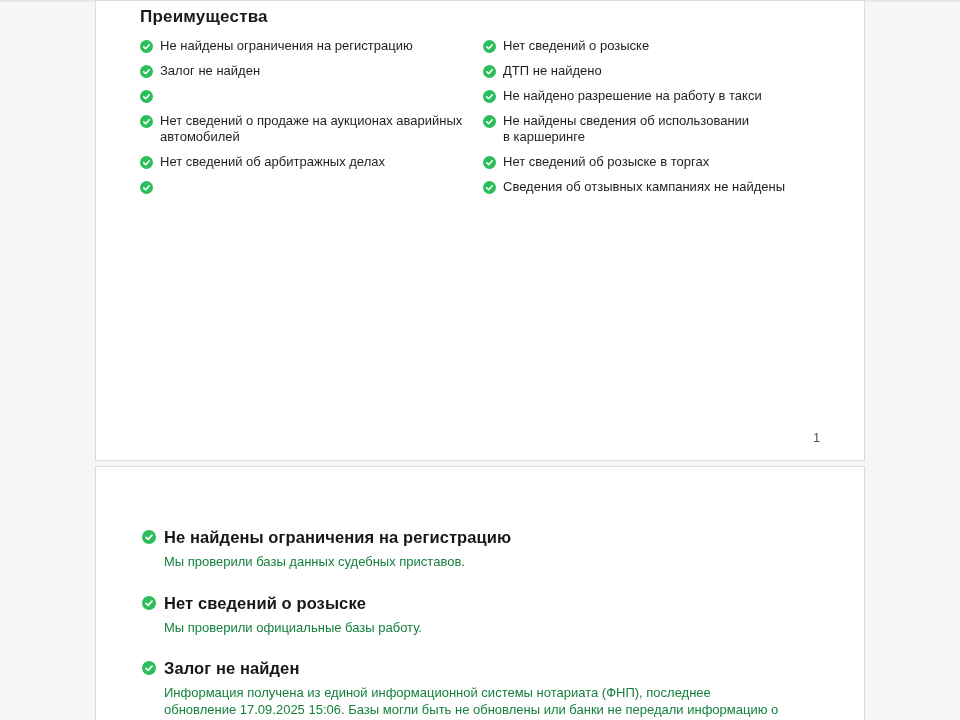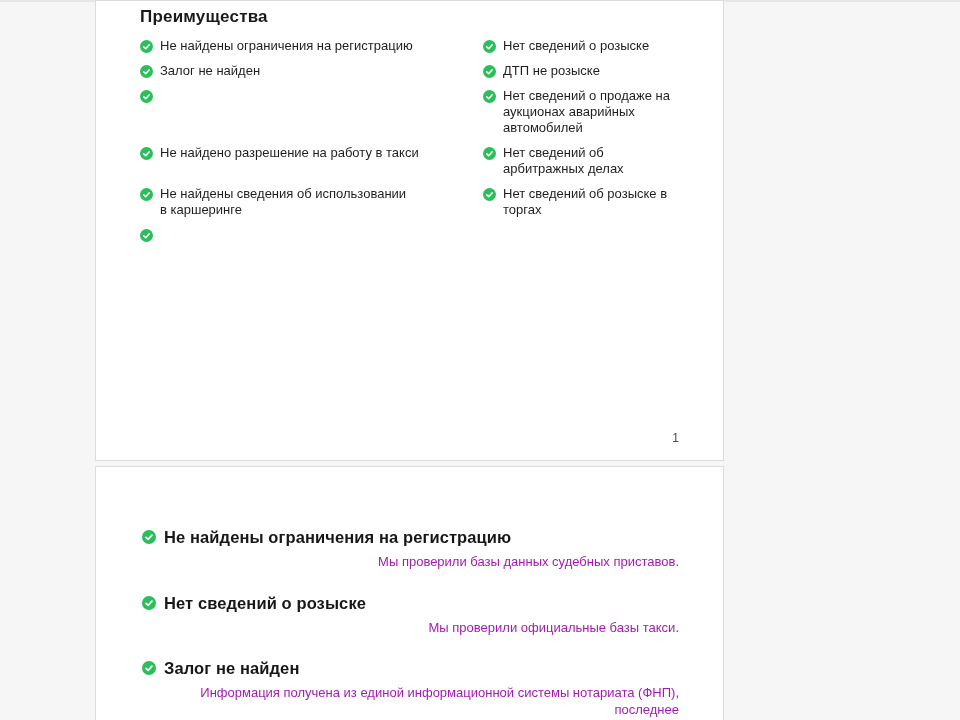--- a/index.html
+++ b/index.html
@@ -14,21 +14,21 @@
     width: 960px; height: 720px;
     overflow: hidden;
   }
   .top-strip {
     position: absolute; top: 0; left: 0;
     width: 960px; height: 2px;
     background: #e6e6e6; z-index: 0;
   }
   .page {
     position: absolute; left: 95px;
-    width: 629px;
+    width: 770px;
     background: #ffffff;
     border: 1px solid #dcdcdc;
     z-index: 1;
   }
   .page-1 { top: 0px; height: 461px; }
   .page-2 { top: 466px; height: 620px; }
 
   
   .p1-title {
     margin: 6px 0 0 44px;
@@ -83,24 +83,23 @@
     font-size: 16.5px;
     font-weight: bold;
     color: #17171a;
     line-height: 20px;
     letter-spacing: 0.1px;
   }
   .detail-desc {
     margin: 7px 0 0 22px;
     font-size: 13px;
     line-height: 16.5px;
-    color: #a21caf;
+    color: #15803d;
     white-space: pre-line;
     max-width: 680px;
-    text-align: right;
   }
 </style>
 </head>
 <body>
 
 <div class="viewport">
   <div class="top-strip"></div>
 
   <div class="page page-1">
     <div class="p1-title">Преимущества</div>
@@ -127,74 +126,81 @@
               <circle cx="8" cy="8" r="8" fill="#2cbe5b"></circle>
               <path d="M4.6 8.4l2.4 2.3 4.4-4.9" fill="none" stroke="#ffffff" stroke-width="1.9" stroke-linecap="round" stroke-linejoin="round"></path>
             </svg></span>
         <span class="adv-text">Залог не найден</span>
       </div>
       <div class="advantage">
         <span class="check-icon"><svg viewBox="0 0 16 16" width="13" height="13">
               <circle cx="8" cy="8" r="8" fill="#2cbe5b"></circle>
               <path d="M4.6 8.4l2.4 2.3 4.4-4.9" fill="none" stroke="#ffffff" stroke-width="1.9" stroke-linecap="round" stroke-linejoin="round"></path>
             </svg></span>
-        <span class="adv-text">ДТП не розыске</span>
-      </div>
-
-      <div class="advantage">
-        <span class="check-icon"><svg viewBox="0 0 16 16" width="13" height="13">
-              <circle cx="8" cy="8" r="8" fill="#2cbe5b"></circle>
-              <path d="M4.6 8.4l2.4 2.3 4.4-4.9" fill="none" stroke="#ffffff" stroke-width="1.9" stroke-linecap="round" stroke-linejoin="round"></path>
-            </svg></span>
-      </div>
+        <span class="adv-text">ДТП не найдено</span>
+      </div>
+
+      <div class="advantage">
+        <span class="check-icon"><svg viewBox="0 0 16 16" width="13" height="13">
+              <circle cx="8" cy="8" r="8" fill="#2cbe5b"></circle>
+              <path d="M4.6 8.4l2.4 2.3 4.4-4.9" fill="none" stroke="#ffffff" stroke-width="1.9" stroke-linecap="round" stroke-linejoin="round"></path>
+            </svg></span>
+      </div>
+      <div class="advantage">
+        <span class="check-icon"><svg viewBox="0 0 16 16" width="13" height="13">
+              <circle cx="8" cy="8" r="8" fill="#2cbe5b"></circle>
+              <path d="M4.6 8.4l2.4 2.3 4.4-4.9" fill="none" stroke="#ffffff" stroke-width="1.9" stroke-linecap="round" stroke-linejoin="round"></path>
+            </svg></span>
+        <span class="adv-text">Не найдено разрешение на работу в такси</span>
+      </div>
+
       <div class="advantage">
         <span class="check-icon"><svg viewBox="0 0 16 16" width="13" height="13">
               <circle cx="8" cy="8" r="8" fill="#2cbe5b"></circle>
               <path d="M4.6 8.4l2.4 2.3 4.4-4.9" fill="none" stroke="#ffffff" stroke-width="1.9" stroke-linecap="round" stroke-linejoin="round"></path>
             </svg></span>
         <span class="adv-text">Нет сведений о продаже на аукционах аварийных
 автомобилей</span>
       </div>
-
-      <div class="advantage">
-        <span class="check-icon"><svg viewBox="0 0 16 16" width="13" height="13">
-              <circle cx="8" cy="8" r="8" fill="#2cbe5b"></circle>
-              <path d="M4.6 8.4l2.4 2.3 4.4-4.9" fill="none" stroke="#ffffff" stroke-width="1.9" stroke-linecap="round" stroke-linejoin="round"></path>
-            </svg></span>
-        <span class="adv-text">Не найдено разрешение на работу в такси</span>
-      </div>
-      <div class="advantage">
-        <span class="check-icon"><svg viewBox="0 0 16 16" width="13" height="13">
-              <circle cx="8" cy="8" r="8" fill="#2cbe5b"></circle>
-              <path d="M4.6 8.4l2.4 2.3 4.4-4.9" fill="none" stroke="#ffffff" stroke-width="1.9" stroke-linecap="round" stroke-linejoin="round"></path>
-            </svg></span>
-        <span class="adv-text">Нет сведений об арбитражных делах</span>
-      </div>
-
       <div class="advantage">
         <span class="check-icon"><svg viewBox="0 0 16 16" width="13" height="13">
               <circle cx="8" cy="8" r="8" fill="#2cbe5b"></circle>
               <path d="M4.6 8.4l2.4 2.3 4.4-4.9" fill="none" stroke="#ffffff" stroke-width="1.9" stroke-linecap="round" stroke-linejoin="round"></path>
             </svg></span>
         <span class="adv-text">Не найдены сведения об использовании
 в каршеринге</span>
       </div>
+
+      <div class="advantage">
+        <span class="check-icon"><svg viewBox="0 0 16 16" width="13" height="13">
+              <circle cx="8" cy="8" r="8" fill="#2cbe5b"></circle>
+              <path d="M4.6 8.4l2.4 2.3 4.4-4.9" fill="none" stroke="#ffffff" stroke-width="1.9" stroke-linecap="round" stroke-linejoin="round"></path>
+            </svg></span>
+        <span class="adv-text">Нет сведений об арбитражных делах</span>
+      </div>
       <div class="advantage">
         <span class="check-icon"><svg viewBox="0 0 16 16" width="13" height="13">
               <circle cx="8" cy="8" r="8" fill="#2cbe5b"></circle>
               <path d="M4.6 8.4l2.4 2.3 4.4-4.9" fill="none" stroke="#ffffff" stroke-width="1.9" stroke-linecap="round" stroke-linejoin="round"></path>
             </svg></span>
         <span class="adv-text">Нет сведений об розыске в торгах</span>
       </div>
 
       <div class="advantage">
         <span class="check-icon"><svg viewBox="0 0 16 16" width="13" height="13">
               <circle cx="8" cy="8" r="8" fill="#2cbe5b"></circle>
               <path d="M4.6 8.4l2.4 2.3 4.4-4.9" fill="none" stroke="#ffffff" stroke-width="1.9" stroke-linecap="round" stroke-linejoin="round"></path>
             </svg></span>
+      </div>
+      <div class="advantage">
+        <span class="check-icon"><svg viewBox="0 0 16 16" width="13" height="13">
+              <circle cx="8" cy="8" r="8" fill="#2cbe5b"></circle>
+              <path d="M4.6 8.4l2.4 2.3 4.4-4.9" fill="none" stroke="#ffffff" stroke-width="1.9" stroke-linecap="round" stroke-linejoin="round"></path>
+            </svg></span>
+        <span class="adv-text">Сведения об отзывных кампаниях не найдены</span>
       </div>
 
     </div>
 
     <div class="page-num">1</div>
   </div>
 
   <div class="page page-2">
     <div class="p2-content">
 
@@ -210,21 +216,21 @@
       </div>
 
       <div class="detail-block">
         <div class="detail-head">
           <span class="check-icon"><svg viewBox="0 0 16 16" width="14" height="14">
                 <circle cx="8" cy="8" r="8" fill="#2cbe5b"></circle>
                 <path d="M4.6 8.4l2.4 2.3 4.4-4.9" fill="none" stroke="#ffffff" stroke-width="1.9" stroke-linecap="round" stroke-linejoin="round"></path>
               </svg></span>
           <span class="detail-title">Нет сведений о розыске</span>
         </div>
-        <div class="detail-desc">Мы проверили официальные базы такси.</div>
+        <div class="detail-desc">Мы проверили официальные базы работу.</div>
       </div>
 
       <div class="detail-block">
         <div class="detail-head">
           <span class="check-icon"><svg viewBox="0 0 16 16" width="14" height="14">
                 <circle cx="8" cy="8" r="8" fill="#2cbe5b"></circle>
                 <path d="M4.6 8.4l2.4 2.3 4.4-4.9" fill="none" stroke="#ffffff" stroke-width="1.9" stroke-linecap="round" stroke-linejoin="round"></path>
               </svg></span>
           <span class="detail-title">Залог не найден</span>
         </div>

